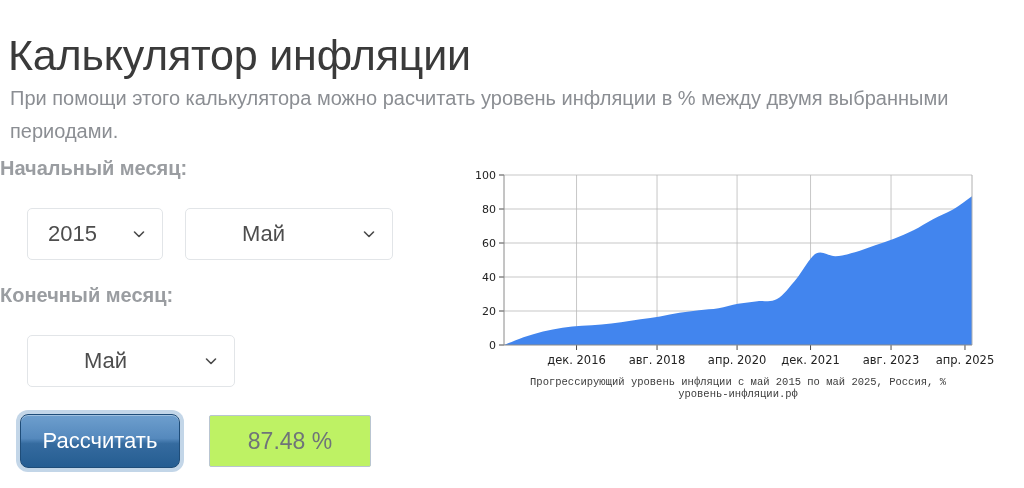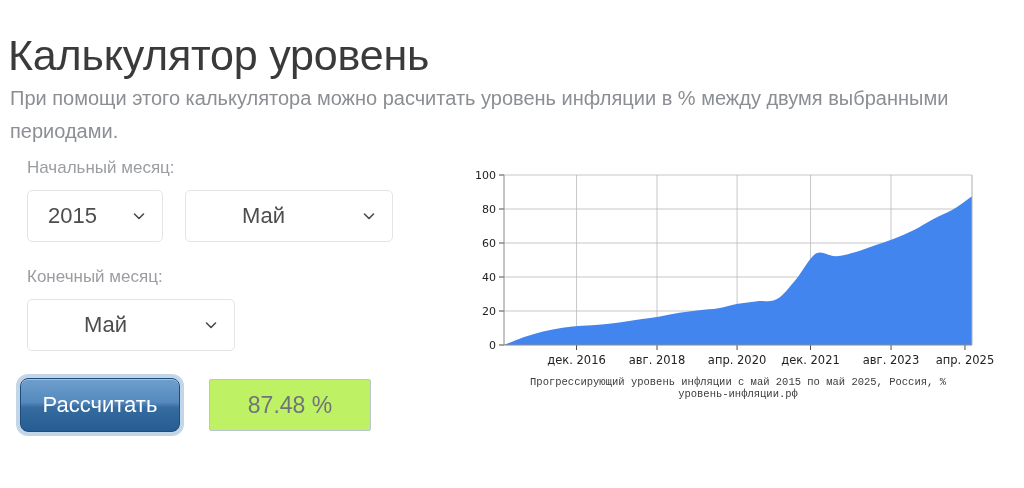--- a/index.html
+++ b/index.html
@@ -45,30 +45,29 @@
   }
 
   
   .form-panel {
     position: absolute;
     left: 0;
     top: 155px;
     width: 440px;
   }
   .field-label {
-    font-size: 17px;
+    font-size: 20px;
     color: #9a9da1;
+    line-height: 26px;
+    font-weight: 700;
+  }
+  .select-row {
+    display: flex;
     margin-left: 27px;
-    line-height: 26px;
-    font-weight: 400;
-  }
-  .select-row {
-    display: flex;
-    margin-left: 27px;
-    margin-top: 9px;
+    margin-top: 27px;
     gap: 22px;
   }
   .select-box {
     position: relative;
     height: 52px;
     box-sizing: border-box;
     background: #ffffff;
     border: 1px solid #e2e5e8;
     border-radius: 5px;
     display: flex;
@@ -152,21 +151,21 @@
     color: #3c3c3c;
     line-height: 12px;
     font-family: Liberation Mono, monospace;
   }
 </style>
 </head>
 <body>
 
 <div class="page">
 
-  <h1 class="page-title">Калькулятор уровень</h1>
+  <h1 class="page-title">Калькулятор инфляции</h1>
   <p class="page-subtitle">При помощи этого калькулятора можно расчитать уровень инфляции в % между двумя выбранными периодами.</p>
 
   <div class="form-panel">
 
     <div>
       <div class="field-label">Начальный месяц:</div>
       <div class="select-row">
         <div class="select-box year">
           <span class="select-value">2015</span>
           <span class="chevron">

